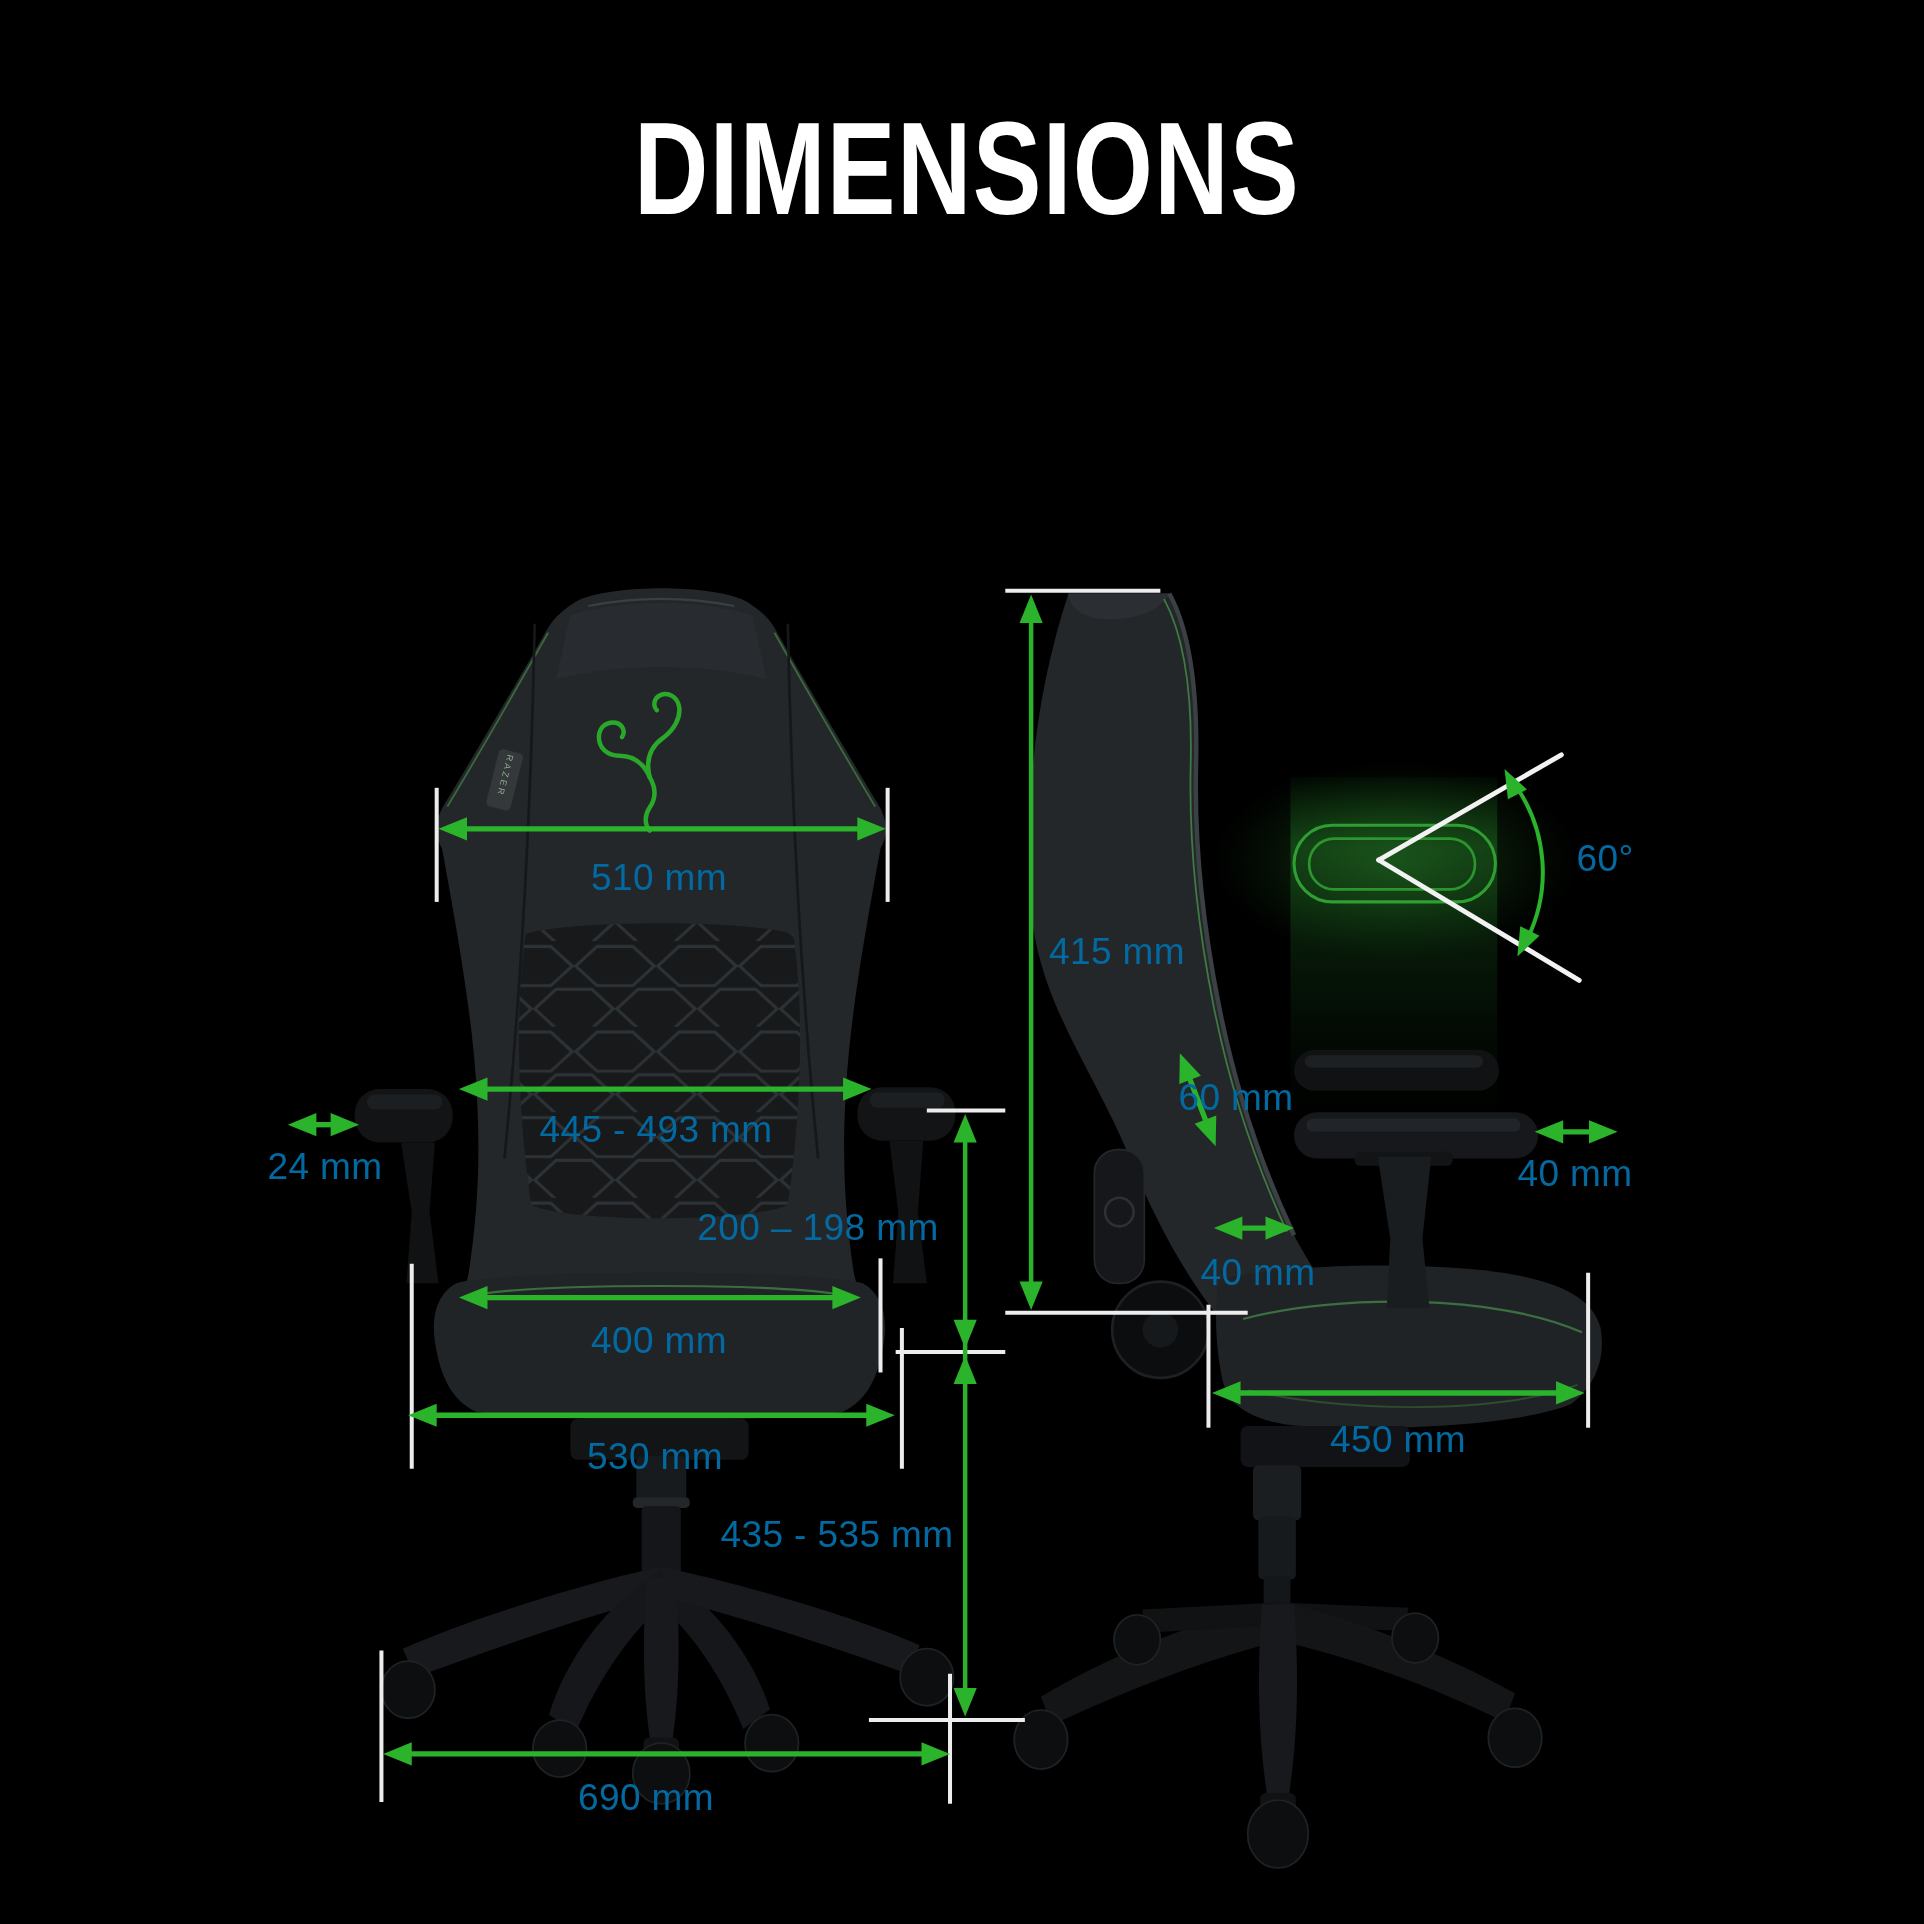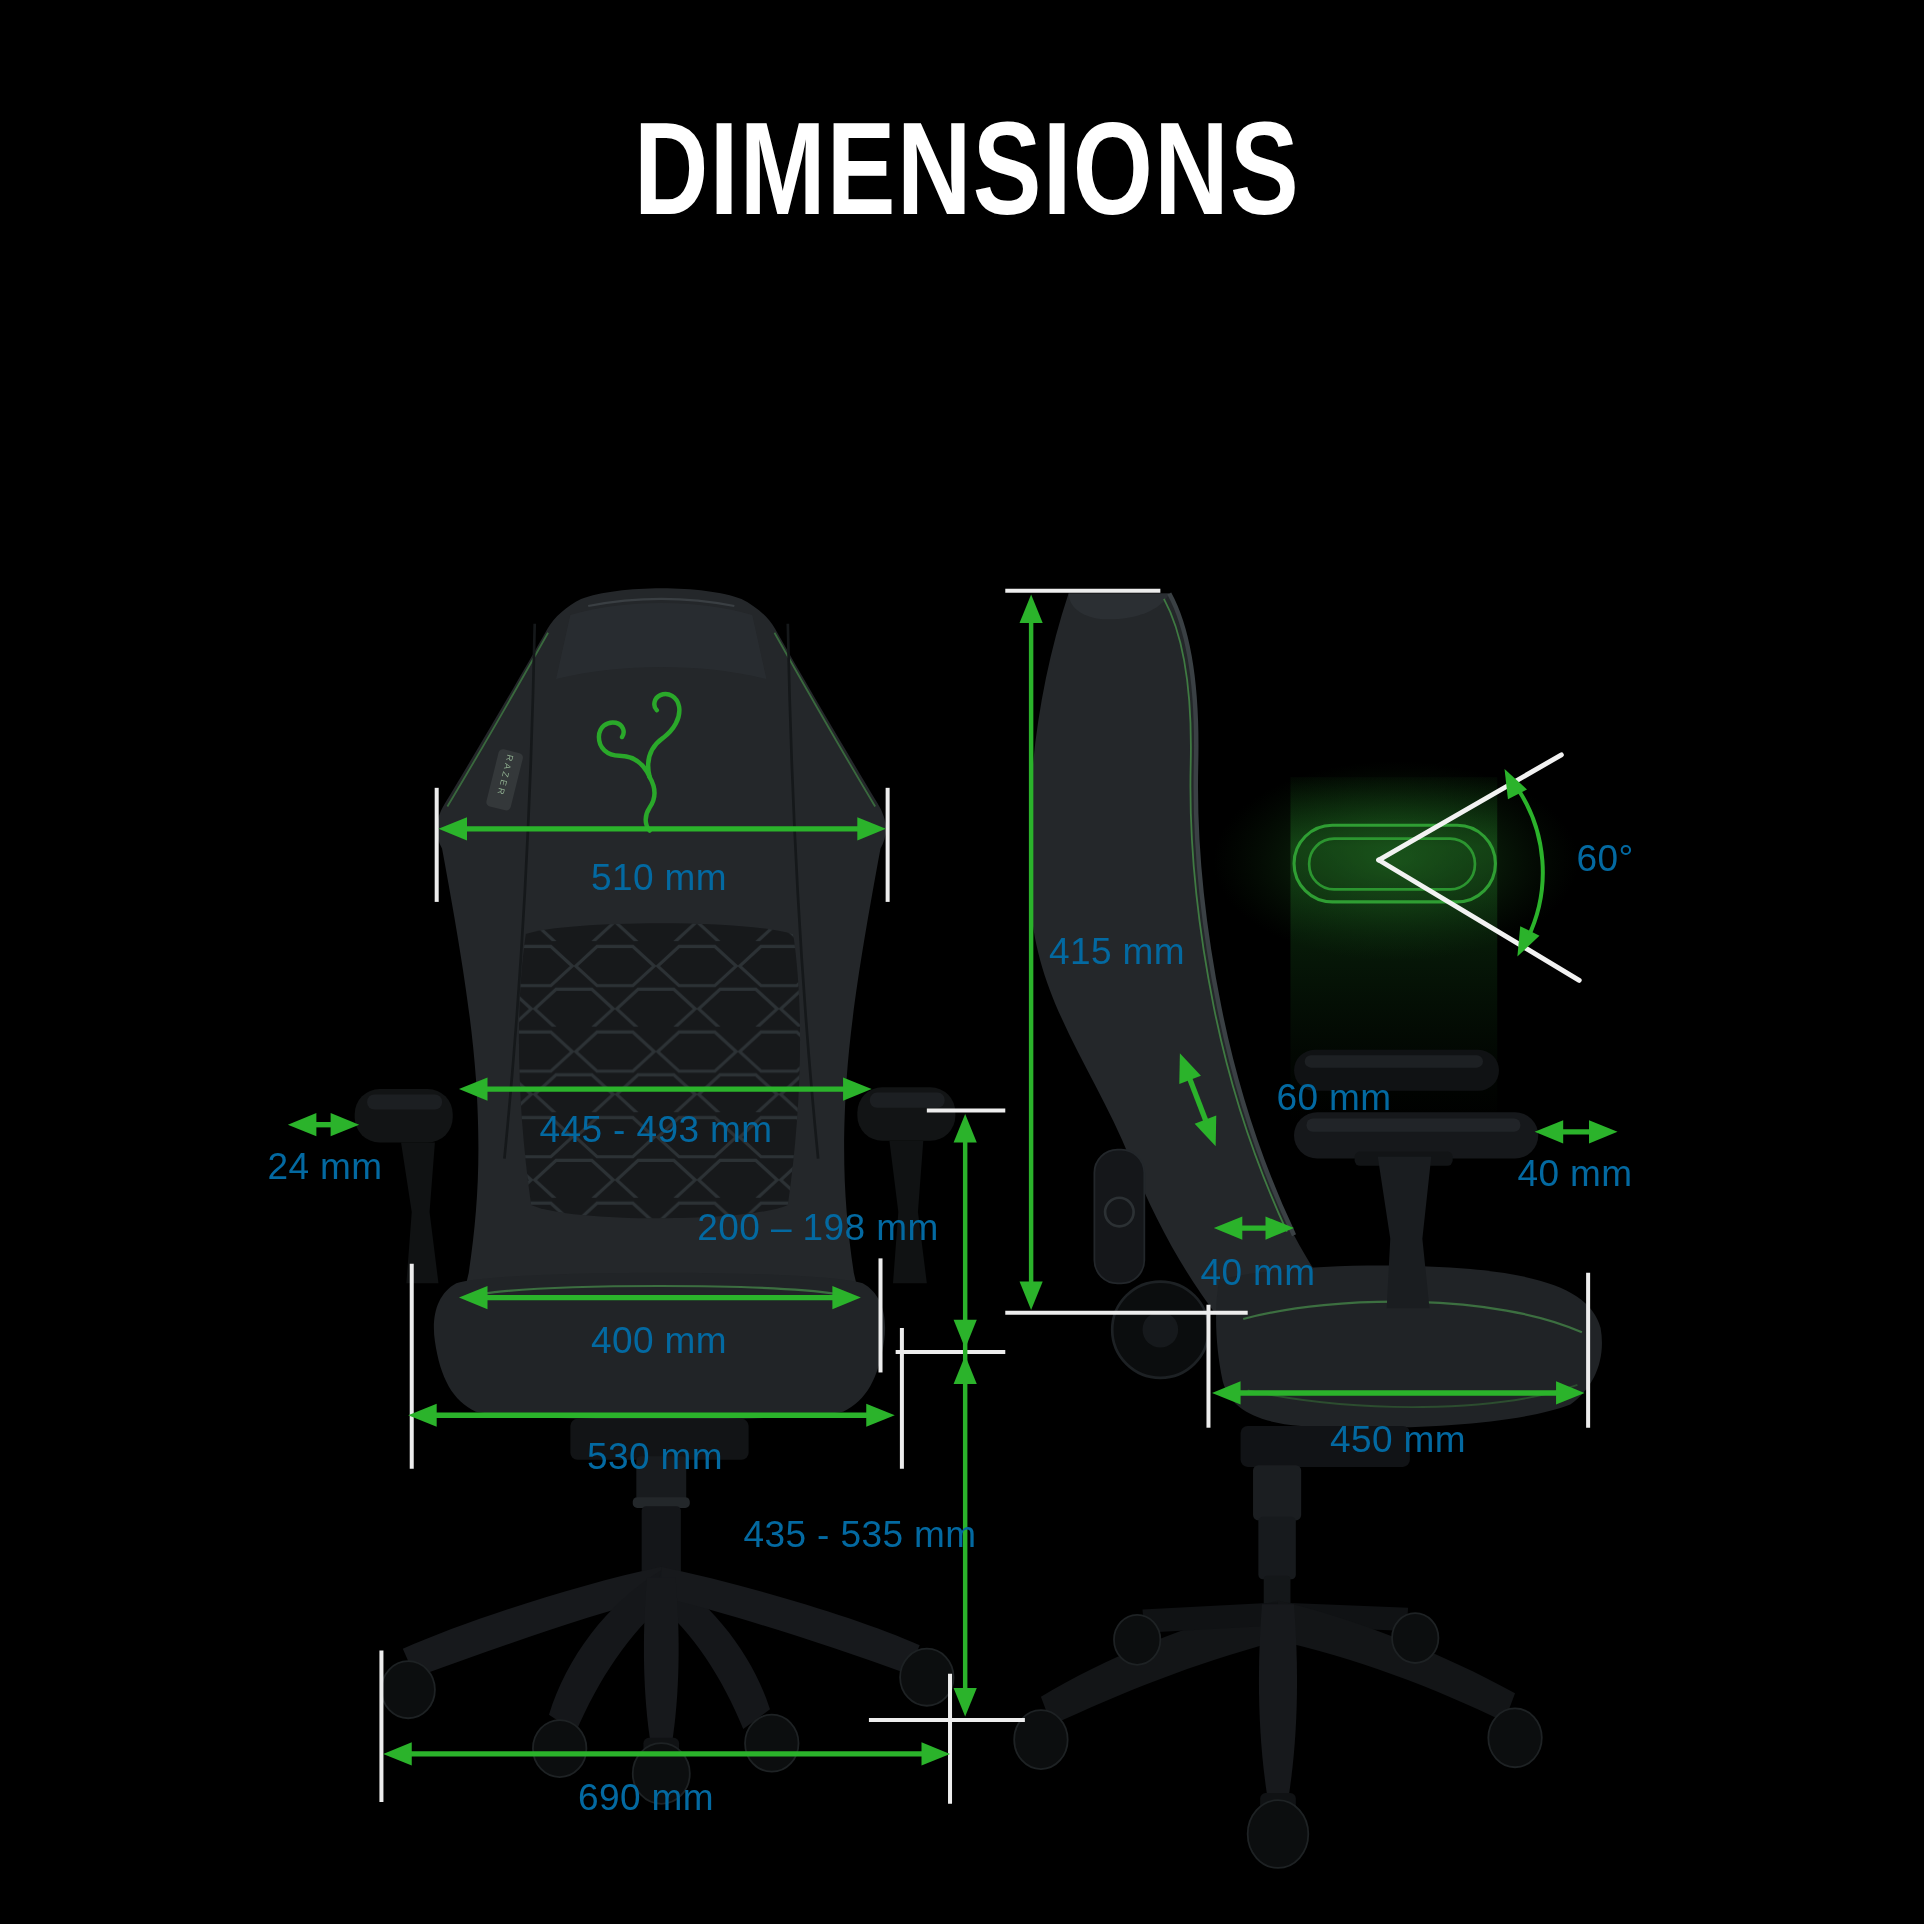--- a/index.html
+++ b/index.html
@@ -248,23 +248,23 @@
 </svg>
 
 <div id="title">DIMENSIONS</div>
 
 <div class="dim-label" style="left:659px;top:857px">510 mm</div>
 <div class="dim-label" style="left:656px;top:1109px">445 - 493 mm</div>
 <div class="dim-label" style="left:325px;top:1146px">24 mm</div>
 <div class="dim-label" style="left:818px;top:1207px">200 – 198 mm</div>
 <div class="dim-label" style="left:659px;top:1320px">400 mm</div>
 <div class="dim-label" style="left:655px;top:1436px">530 mm</div>
-<div class="dim-label" style="left:860px;top:1514px">435 - 535 mm</div>
+<div class="dim-label" style="left:837px;top:1514px">435 - 535 mm</div>
 <div class="dim-label" style="left:646px;top:1777px">690 mm</div>
 <div class="dim-label" style="left:1117px;top:931px">415 mm</div>
 <div class="dim-label" style="left:1605px;top:838px">60°</div>
-<div class="dim-label" style="left:1334px;top:1077px">60 mm</div>
+<div class="dim-label" style="left:1236px;top:1077px">60 mm</div>
 <div class="dim-label" style="left:1575px;top:1153px">40 mm</div>
 <div class="dim-label" style="left:1258px;top:1252px">40 mm</div>
 <div class="dim-label" style="left:1398px;top:1419px">450 mm</div>
 
 </div>
 
 
 </body></html>

